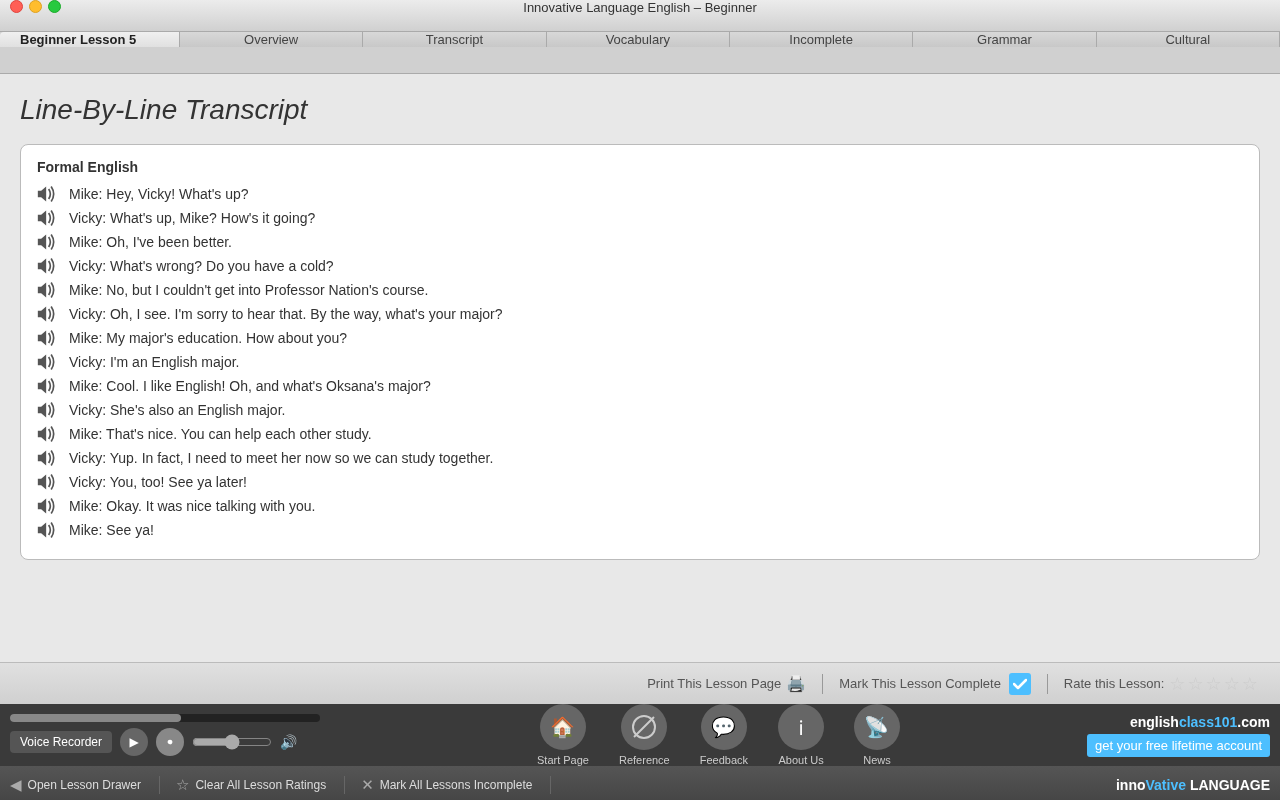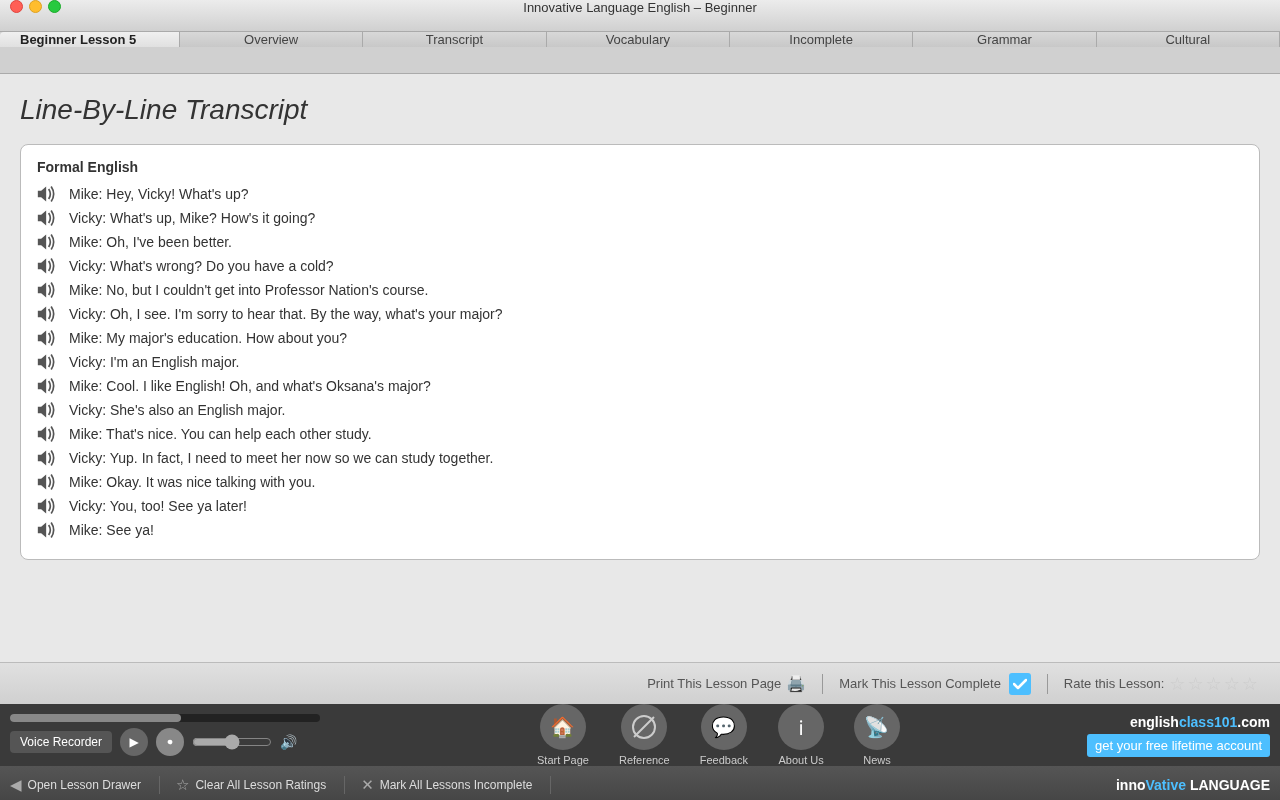--- a/index.html
+++ b/index.html
@@ -464,31 +464,31 @@
             <span>Vicky: Yup. In fact, I need to meet her now so we can study together.</span>
           </div>
           <div class="transcript-line">
             <span class="speaker-icon">
               <svg viewBox="0 0 24 20" fill="#555" xmlns="http://www.w3.org/2000/svg">
     <polygon points="1,6 1,14 5,14 11,19 11,1 5,6" fill="#555"></polygon>
     <path d="M14 4 Q18 10 14 16" stroke="#555" stroke-width="2" fill="none"></path>
     <path d="M17 1 Q23 10 17 19" stroke="#555" stroke-width="2" fill="none"></path>
   </svg>
             </span>
+            <span>Vicky: You, too! See ya later!</span>
+          </div>
+          <div class="transcript-line">
+            <span class="speaker-icon">
+              <svg viewBox="0 0 24 20" fill="#555" xmlns="http://www.w3.org/2000/svg">
+    <polygon points="1,6 1,14 5,14 11,19 11,1 5,6" fill="#555"></polygon>
+    <path d="M14 4 Q18 10 14 16" stroke="#555" stroke-width="2" fill="none"></path>
+    <path d="M17 1 Q23 10 17 19" stroke="#555" stroke-width="2" fill="none"></path>
+  </svg>
+            </span>
             <span>Mike: Okay. It was nice talking with you.</span>
-          </div>
-          <div class="transcript-line">
-            <span class="speaker-icon">
-              <svg viewBox="0 0 24 20" fill="#555" xmlns="http://www.w3.org/2000/svg">
-    <polygon points="1,6 1,14 5,14 11,19 11,1 5,6" fill="#555"></polygon>
-    <path d="M14 4 Q18 10 14 16" stroke="#555" stroke-width="2" fill="none"></path>
-    <path d="M17 1 Q23 10 17 19" stroke="#555" stroke-width="2" fill="none"></path>
-  </svg>
-            </span>
-            <span>Vicky: You, too! See ya later!</span>
           </div>
           <div class="transcript-line">
             <span class="speaker-icon">
               <svg viewBox="0 0 24 20" fill="#555" xmlns="http://www.w3.org/2000/svg">
     <polygon points="1,6 1,14 5,14 11,19 11,1 5,6" fill="#555"></polygon>
     <path d="M14 4 Q18 10 14 16" stroke="#555" stroke-width="2" fill="none"></path>
     <path d="M17 1 Q23 10 17 19" stroke="#555" stroke-width="2" fill="none"></path>
   </svg>
             </span>
             <span>Mike: See ya!</span>

